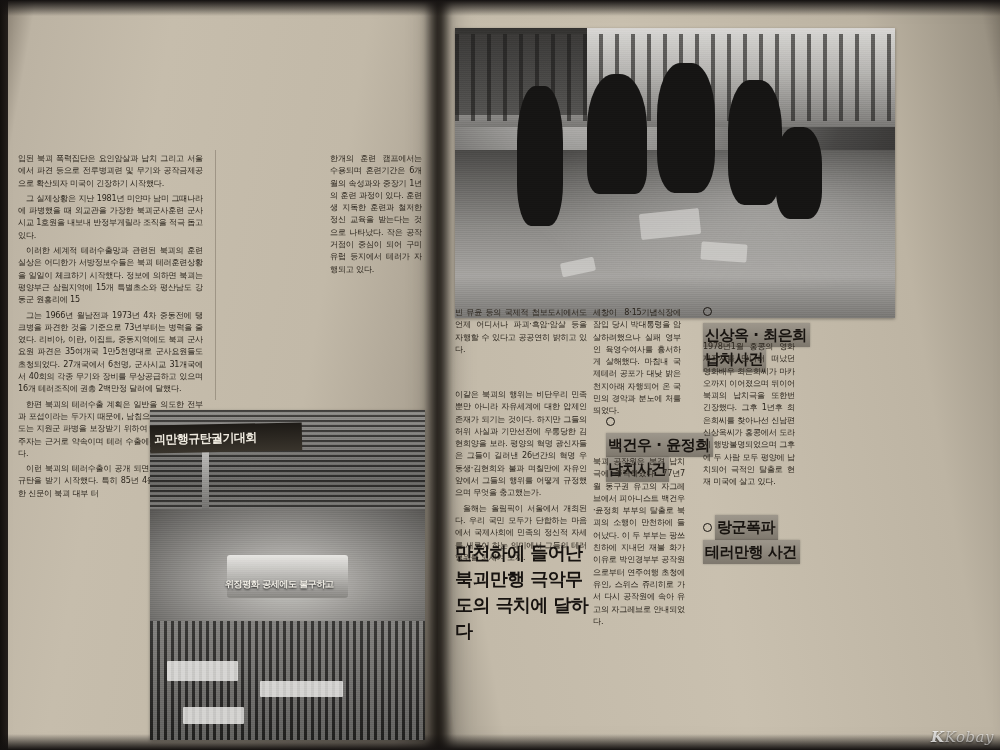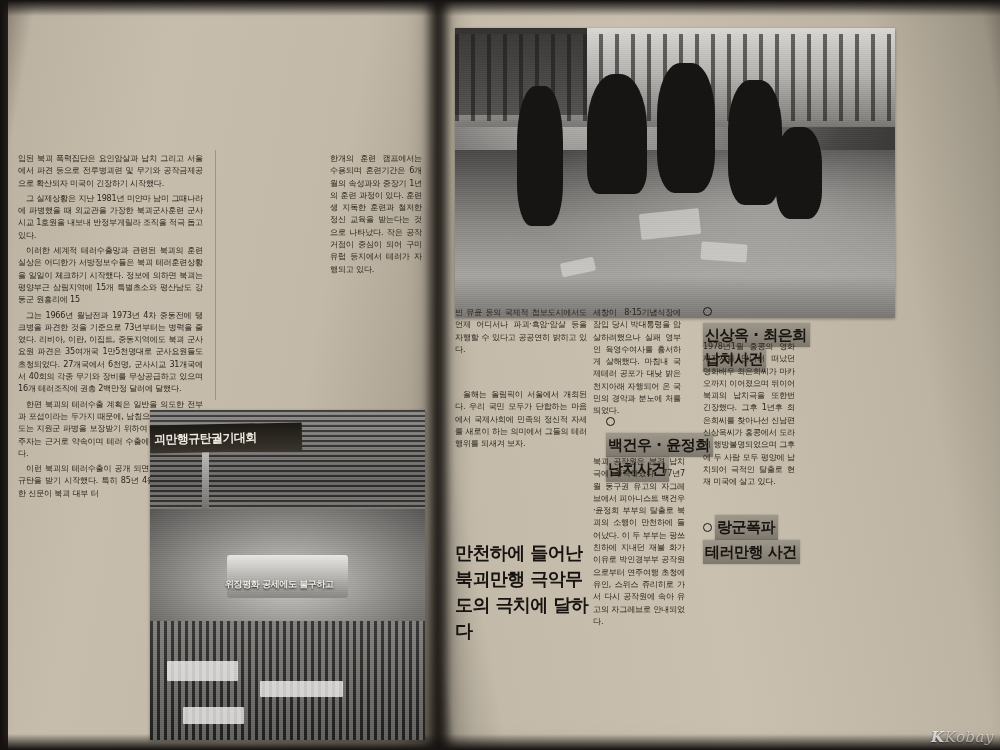--- a/index.html
+++ b/index.html
@@ -323,20 +323,21 @@
     <p class="para first">빈 뮤윤 등의 국제적 첩보도시에서도 언제 어디서나 파괴·흑암·암살 등을 자행할 수 있다고 공공연히 밝히고 있다.</p>
   </div>
 
   <div class="col body-text" style="left:455px; top:306px; width:132px; opacity:0;"></div>
 
   <div class="col body-text" style="left:593px; top:306px; width:88px;">
     <p class="para first">세창이 8·15기념식장에 잠입 당시 박대통령을 암살하려했으나 실패 영부인 육영수여사를 흉서하게 살해했다. 마침내 국제테러 공포가 대낮 밝은 천지아래 자행되어 온 국민의 경악과 분노에 처를 띄었다.</p>
   </div>
 
   <div class="col body-text" style="left:455px; top:388px; width:132px;">
+    <p class="para first">이같은 북괴의 행위는 비단우리 민족뿐만 아니라 자유세계에 대한 압제인 존재가 되기는 것이다. 하지만 그들의 허위 사실과 기만선전에 우롱당한 김현희양을 보라. 평양의 혁명 광신자들은 그들이 길러낸 26년간의 혁명 우동생·김현희와 불과 며칠만에 자유인 앞에서 그들의 행위를 어떻게 규정했으며 무엇을 충고했는가.</p>
     <p class="para">올해는 올림픽이 서울에서 개최된다. 우리 국민 모두가 단합하는 마음에서 국제사회에 민족의 정신적 자세를 새로이 하는 의미에서 그들의 테러 행위를 되새겨 보자.</p>
   </div>
 
   <div class="subhead" style="left:455px; top:540px; width:140px;">
     <span>만천하에 들어난 북괴만행 극악무도의 극치에 달하다</span>
   </div>
 
 
   <div class="sec-head" style="left:606px; top:410px; width:112px;text-decoration:underline;">
     <span class="bullet"></span><span class="hl">백건우 · 윤정희</span><br>

